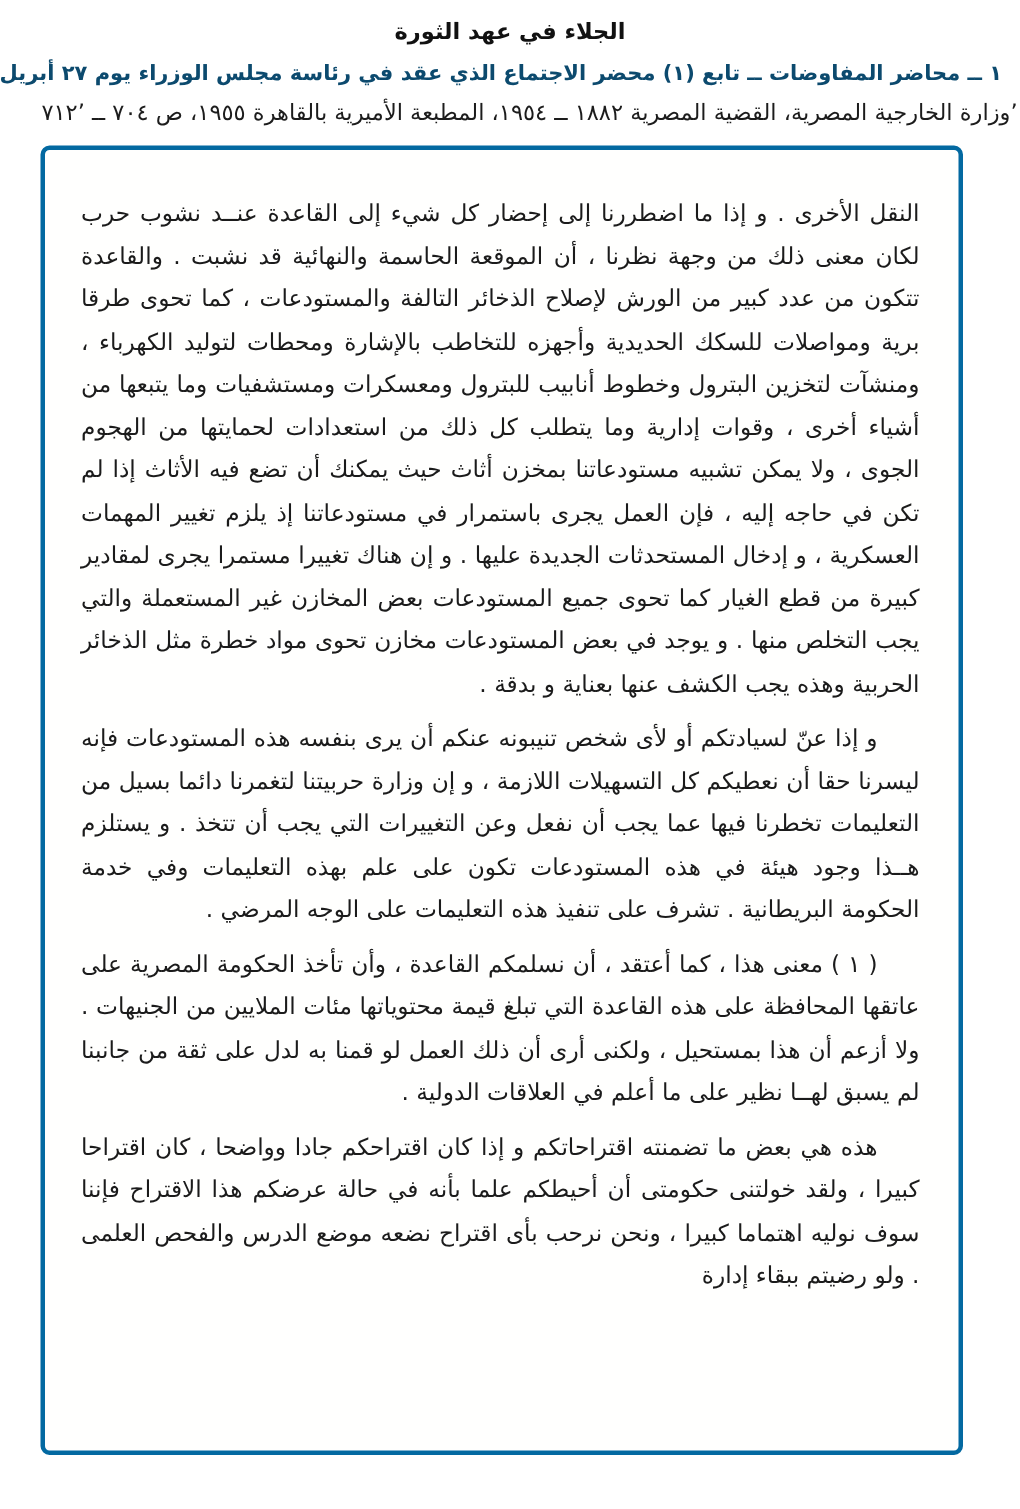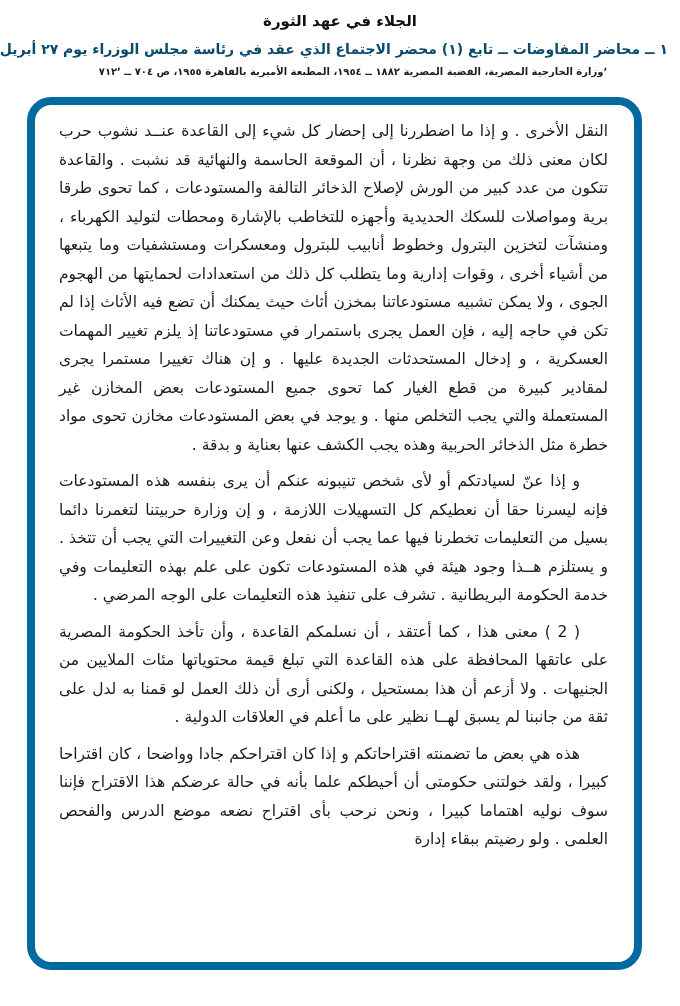--- a/index.html
+++ b/index.html
@@ -30,36 +30,36 @@
     margin-bottom: 11px;
   }
   .subtitle {
     font-size: 14px;
     font-weight: bold;
     color: #0c4a6e;
     margin: 0 12px 9px 12px;
     white-space: nowrap;
   }
   .source {
-    font-size: 10px;
-    font-weight: bold;
+    font-size: 15px;
+    font-weight: normal;
     color: #1c1c1c;
     padding-left: 26px;
   }
   .green-box {
     position: absolute;
     left: 27px;
     top: 97px;
     width: 615px;
     height: 873px;
     box-sizing: border-box;
-    border: 8px solid #0369a1;
-    border-radius: 24px;
+    border: 3px solid #0369a1;
+    border-radius: 6px;
     background: #fffffe;
-    padding: 12px 26px 8px 24px;
+    padding: 28px 26px 8px 24px;
     overflow: hidden;
   }
   .para {
     direction: rtl;
     text-align: justify;
     font-size: 15.5px;
     line-height: 28.5px;
     color: #1b1b1b;
     margin: 0 0 8px 0;
   }
@@ -74,17 +74,17 @@
 
   <div class="header">
     <div class="title">الجلاء في عهد الثورة</div>
     <div class="subtitle">١ ــ محاضر المفاوضات ــ تابع (١) محضر الاجتماع الذي عقد في رئاسة مجلس الوزراء يوم ٢٧ أبريل ١٩٥٣</div>
     <div class="source">ʼوزارة الخارجية المصرية، القضية المصرية ١٨٨٢ ــ ١٩٥٤، المطبعة الأميرية بالقاهرة ١٩٥٥، ص ٧٠٤ ــ ٧١٢ʼ</div>
   </div>
 
   <div class="green-box">
     <p class="para">النقل الأخرى .  و إذا ما اضطررنا إلى إحضار كل شيء إلى القاعدة عنــد نشوب حرب لكان معنى ذلك من وجهة نظرنا ، أن الموقعة الحاسمة والنهائية قد نشبت .  والقاعدة تتكون من عدد كبير من الورش لإصلاح الذخائر التالفة والمستودعات ، كما تحوى طرقا برية ومواصلات للسكك الحديدية وأجهزه للتخاطب بالإشارة ومحطات لتوليد الكهرباء ، ومنشآت لتخزين البترول وخطوط أنابيب للبترول ومعسكرات ومستشفيات وما يتبعها من أشياء أخرى ، وقوات إدارية وما يتطلب كل ذلك من استعدادات لحمايتها من الهجوم الجوى ، ولا يمكن تشبيه مستودعاتنا بمخزن أثاث حيث يمكنك أن تضع فيه الأثاث إذا لم تكن في حاجه إليه ،  فإن العمل يجرى باستمرار في مستودعاتنا إذ يلزم تغيير المهمات العسكرية ، و إدخال المستحدثات الجديدة عليها . و إن هناك تغييرا مستمرا يجرى لمقادير كبيرة من قطع الغيار كما تحوى جميع المستودعات بعض المخازن غير المستعملة والتي يجب التخلص منها . و يوجد في بعض المستودعات مخازن تحوى مواد خطرة مثل الذخائر الحربية وهذه يجب الكشف عنها بعناية و بدقة .</p>
     <p class="para indent">و إذا عنّ لسيادتكم أو لأى شخص تنيبونه عنكم أن يرى بنفسه هذه المستودعات فإنه ليسرنا حقا أن نعطيكم كل التسهيلات اللازمة ، و إن وزارة حربيتنا لتغمرنا دائما بسيل من التعليمات تخطرنا فيها عما يجب أن نفعل وعن التغييرات التي يجب أن تتخذ . و يستلزم هــذا وجود هيئة في هذه المستودعات تكون على علم بهذه التعليمات وفي خدمة الحكومة البريطانية . تشرف على تنفيذ هذه التعليمات على الوجه المرضي .</p>
-    <p class="para indent">( 2 )  معنى هذا ، كما أعتقد ، أن نسلمكم القاعدة ، وأن تأخذ الحكومة المصرية على عاتقها المحافظة على هذه القاعدة التي تبلغ قيمة محتوياتها مئات الملايين من الجنيهات . ولا أزعم أن هذا بمستحيل ،  ولكنى أرى أن ذلك العمل لو قمنا به لدل على ثقة من جانبنا لم يسبق لهــا نظير على ما أعلم في العلاقات الدولية .</p>
+    <p class="para indent">( ١ )  معنى هذا ، كما أعتقد ، أن نسلمكم القاعدة ، وأن تأخذ الحكومة المصرية على عاتقها المحافظة على هذه القاعدة التي تبلغ قيمة محتوياتها مئات الملايين من الجنيهات . ولا أزعم أن هذا بمستحيل ،  ولكنى أرى أن ذلك العمل لو قمنا به لدل على ثقة من جانبنا لم يسبق لهــا نظير على ما أعلم في العلاقات الدولية .</p>
     <p class="para indent">هذه هي بعض ما تضمنته اقتراحاتكم و إذا كان اقتراحكم جادا وواضحا ، كان اقتراحا كبيرا ، ولقد خولتنى حكومتى أن أحيطكم علما بأنه في حالة عرضكم هذا الاقتراح فإننا سوف نوليه اهتماما كبيرا ، ونحن نرحب بأى اقتراح نضعه موضع الدرس والفحص العلمى . ولو رضيتم ببقاء إدارة</p>
   </div>
 
 </div>
 
 </body></html>

